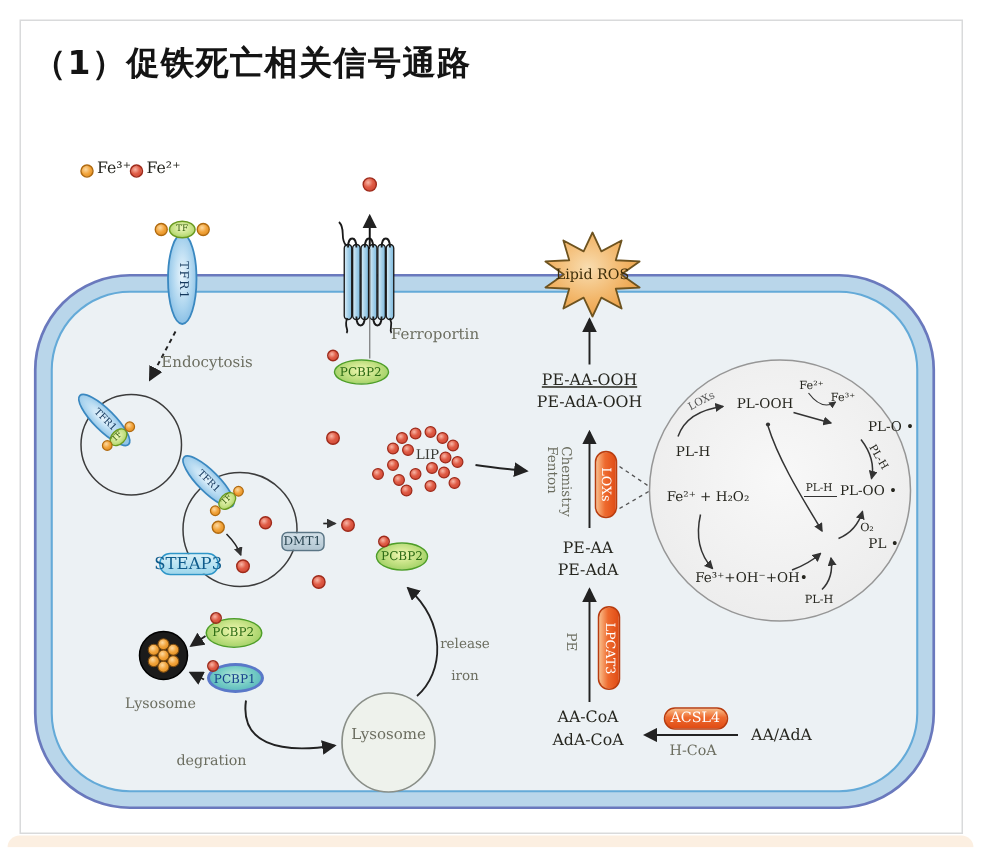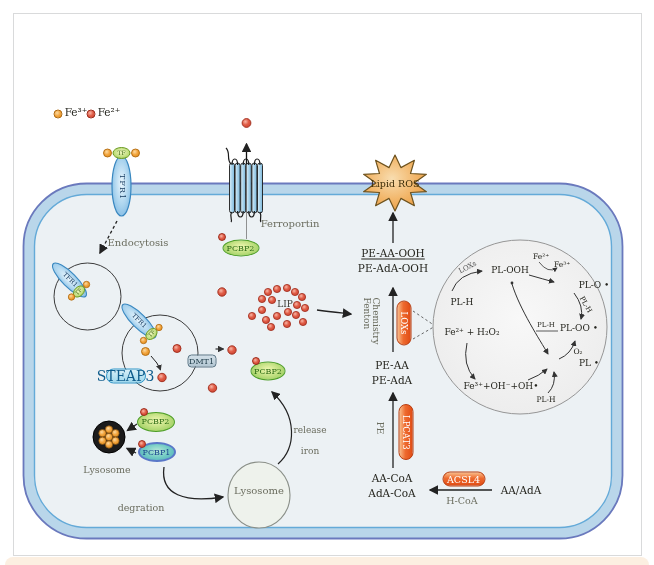--- a/index.html
+++ b/index.html
@@ -33,20 +33,21 @@
   .dot{position:absolute;transform:translate(-50%,-50%);border-radius:50%;box-sizing:border-box;
        background:radial-gradient(circle at 38% 35%,#f8b6a6 0%,#e05c46 48%,#cb4330 100%);
        border:1px solid #9e2a1a;width:8px;height:8px;z-index:5;}
 </style>
 </head>
 <body>
 
 <div id="stage">
   <div id="panel"></div>
   <div id="strip"></div>
+  <div id="title">（1）促铁死亡相关信号通路</div>
 
   <svg class="layer" width="654" height="565" viewBox="0 0 654 565">
     <defs>
       <marker id="ah" viewBox="0 0 10 10" refX="8.5" refY="5" markerWidth="7.5" markerHeight="7.5" orient="auto-start-reverse">
         <path d="M0,0 L10,5 L0,10 z" fill="#222"></path>
       </marker>
       <marker id="ah2" viewBox="0 0 10 10" refX="8.5" refY="5" markerWidth="6" markerHeight="6" orient="auto-start-reverse">
         <path d="M0,0 L10,5 L0,10 z" fill="#333"></path>
       </marker>
       <radialGradient id="gRed" cx="38%" cy="35%" r="75%">
@@ -235,21 +236,21 @@
   <span class="t" style="left:79px;top:291.5px;font-size:5.5px;color:#3c6414;transform:translate(-50%,-50%) rotate(-45deg);">TF</span>
   <span class="t vt" style="left:139px;top:321px;font-size:6.5px;color:#14375c;transform:translate(-50%,-50%) rotate(-45deg);">TFR1</span>
   <span class="t" style="left:151.5px;top:334px;font-size:5.5px;color:#3c6414;transform:translate(-50%,-50%) rotate(-45deg);">TF</span>
   <span class="t lbl" style="left:290px;top:224px;font-size:10px;">Ferroportin</span>
 
   <div class="box green" style="left:240.5px;top:247.5px;width:37px;height:17px;font-size:8px;">
       <span>PCBP2</span>
     </div>
   <div class="dot" style="left:222px;top:237px;"></div>
 
-  <div class="box bluebox" style="left:125.5px;top:375.5px;width:40px;height:15px;font-size:14px;text-align:center;">
+  <div class="box bluebox" style="left:125.5px;top:375.5px;width:40px;height:15px;font-size:11px;text-align:center;">
       <span>STEAP3</span>
     </div>
   <div class="box graybox" style="left:201.5px;top:348.5px;width:29px;height:13px;font-size:8px;">
       <span>DMT1</span>
     </div>
 
   <div class="box green" style="left:268px;top:370.5px;width:35px;height:19px;font-size:8px;">
       <span>PCBP2</span>
     </div>
   <div class="dot" style="left:256px;top:361px;"></div>

